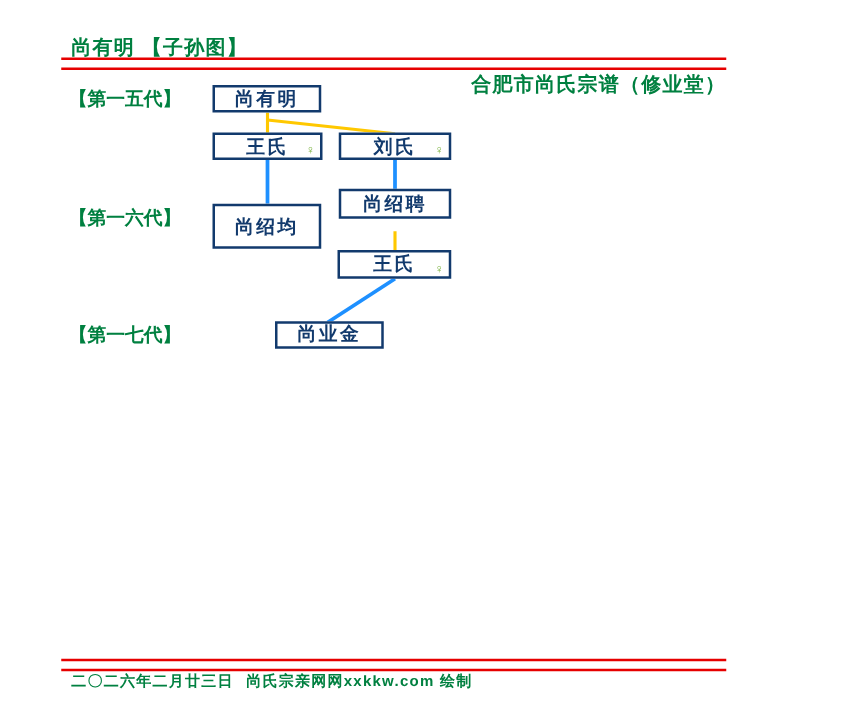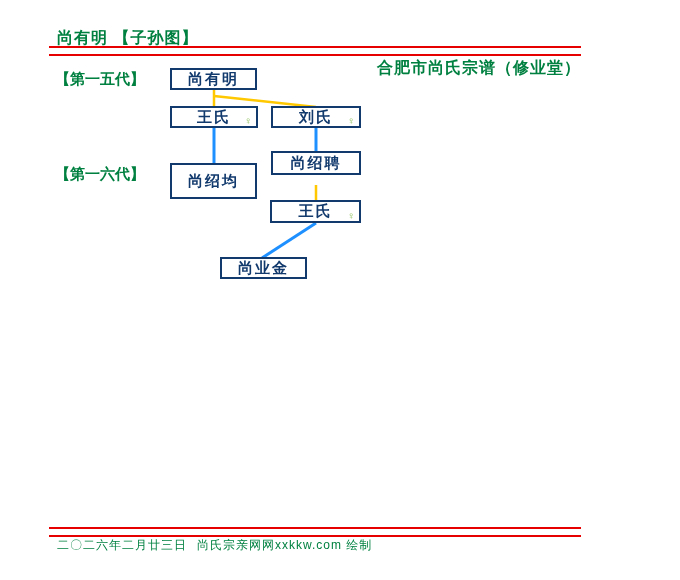--- a/index.html
+++ b/index.html
@@ -29,43 +29,44 @@
     font-size:15px;font-weight:bold;letter-spacing:2px;
     display:flex;align-items:center;justify-content:center;
     z-index:2;
   }
   .n1{left:170px;top:68px;width:87px;height:22px;justify-content:center;}
   .n2{left:170px;top:106px;width:88px;height:22px;}
   .n3{left:271px;top:106px;width:90px;height:22px;text-align:center;}
   .n4{left:170px;top:163px;width:87px;height:36px;}
   .n5{left:271px;top:151px;width:90px;height:24px;}
   .n6{left:270px;top:200px;width:91px;height:23px;}
-  .n7{left:220px;top:257px;width:87px;height:22px;}
+  .n7{left:220px;top:257px;width:87px;height:22px;align-items:flex-end;}
   .female-mark{
     position:absolute;right:4px;bottom:0px;
     font-size:10px;line-height:10px;font-weight:normal;color:#7cb342;letter-spacing:0;
   }
   
   .links{position:absolute;left:0;top:0;z-index:1;pointer-events:none;}
   
-  .footer-text{position:absolute;top:537px;font-size:12px;font-weight:normal;color:#008040;white-space:nowrap;letter-spacing:1px;}
+  .footer-text{position:absolute;top:537px;font-size:12px;font-weight:bold;color:#008040;white-space:nowrap;letter-spacing:1px;}
   .footer-date{left:57px;}
   .footer-credit{left:197px;}
 </style>
 </head>
 <body>
 
 <div class="page">
 
   <div class="title title-left">尚有明 【子孙图】</div>
   <div class="title title-right">合肥市尚氏宗谱（修业堂）</div>
   <div class="rule rule-top"></div>
 
   <div class="gen-label gen-1">【第一五代】</div>
   <div class="gen-label gen-2">【第一六代】</div>
+  <div class="gen-label gen-3">【第一七代】</div>
 
   <svg class="links" width="680" height="580">
     <line x1="214" y1="90" x2="214" y2="107" stroke="#ffc800" stroke-width="2.5"></line>
     <line x1="214" y1="96" x2="316" y2="107" stroke="#ffc800" stroke-width="2.5"></line>
     <line x1="214" y1="128" x2="214" y2="163" stroke="#1e90ff" stroke-width="3"></line>
     <line x1="316" y1="128" x2="316" y2="163" stroke="#1e90ff" stroke-width="3"></line>
     <line x1="316" y1="185" x2="316" y2="200" stroke="#ffc800" stroke-width="2.5"></line>
     <line x1="316" y1="223" x2="262" y2="258" stroke="#1e90ff" stroke-width="3"></line>
   </svg>
 

